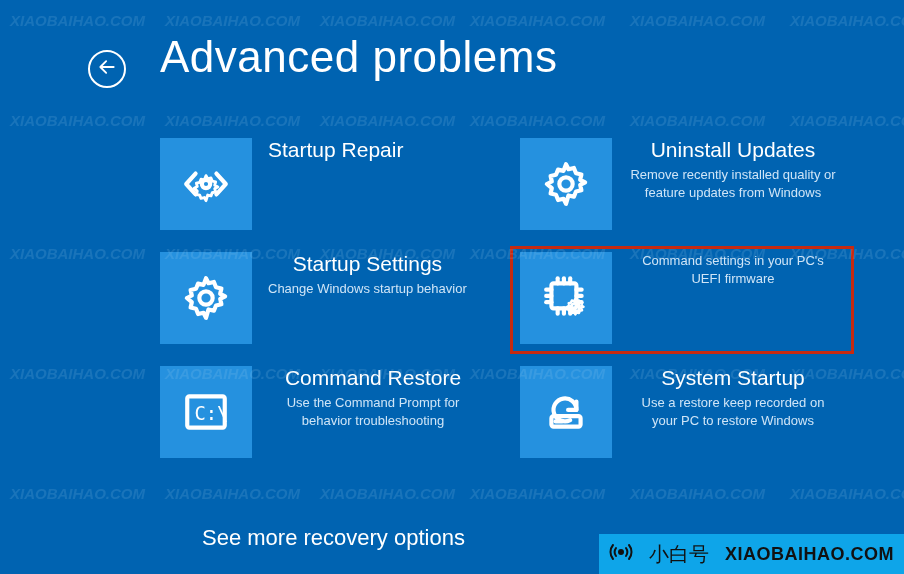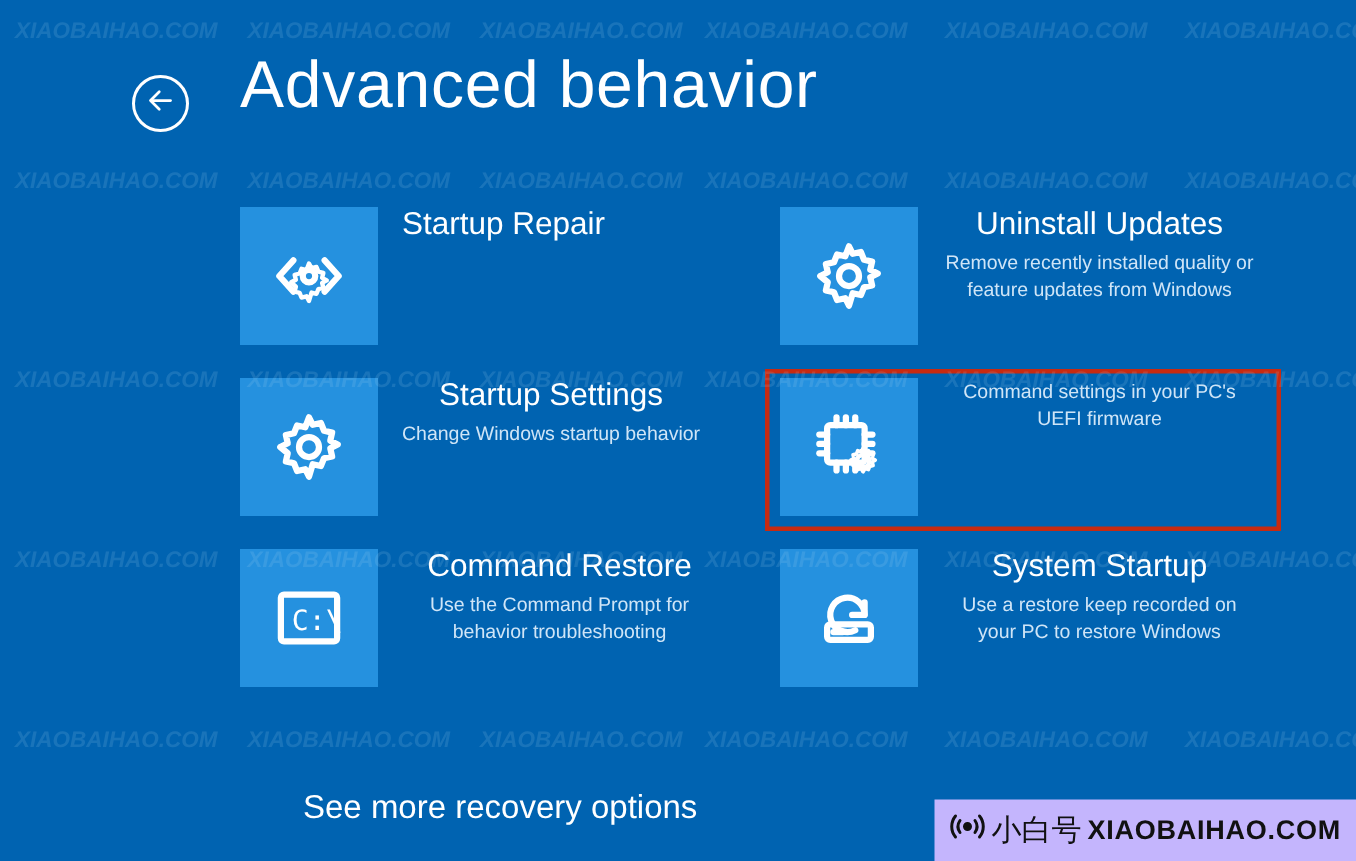--- a/index.html
+++ b/index.html
@@ -96,24 +96,24 @@
     font-size: 22px;
     font-weight: 300;
     cursor: pointer;
     margin-left: 42px;
   }
 
   
   .badge {
     position: absolute;
     right: 0; bottom: 0;
-    background: #c4b5fd;
+    background: #0ea5e9;
     color: #111111;
     padding: 6px 10px;
-    display: flex; align-items: center; gap: 4px;
+    display: flex; align-items: center; gap: 16px;
     font-family: Arial, sans-serif;
     z-index: 10;
   }
   .badge .cn { font-size: 20px; font-weight: 400; }
   .badge .en { font-size: 18px; font-weight: 700; letter-spacing: 0.5px; }
   .badge svg { width: 24px; height: 24px; }
 </style>
 </head>
 <body>
 
@@ -154,21 +154,21 @@
 
   <div class="back-btn">
     <span>
       <svg viewBox="0 0 24 24" fill="none" stroke="#ffffff" stroke-width="2.2" stroke-linecap="round" stroke-linejoin="round">
         <line x1="20" y1="12" x2="5" y2="12"></line>
         <polyline points="11,5 4,12 11,19"></polyline>
       </svg>
     </span>
   </div>
 
-  <div class="title">Advanced behavior</div>
+  <div class="title">Advanced problems</div>
 
   <div class="grid">
       <div class="tile">
         <div class="iconbox">
           <svg viewBox="0 0 24 24" stroke="#ffffff" stroke-width="2" fill="none" stroke-linecap="round" stroke-linejoin="round">
         <polyline points="7,7 2.5,12 7,17"></polyline>
         <polyline points="17,7 21.5,12 17,17"></polyline>
         <circle cx="12" cy="12" r="2"></circle>
         <path d="M12 8l.8 1.5 1.6-.4.6 1.5 1.6.4-.4 1.6 1.5.8-1.5.8.4 1.6-1.6.4-.6 1.5-1.6-.4L12 20l-.8-1.5-1.6.4-.6-1.5-1.6-.4.4-1.6L6.3 14l1.5-.8-.4-1.6 1.6-.4.6-1.5 1.6.4z" stroke-width="1.4"></path>
       </svg>

